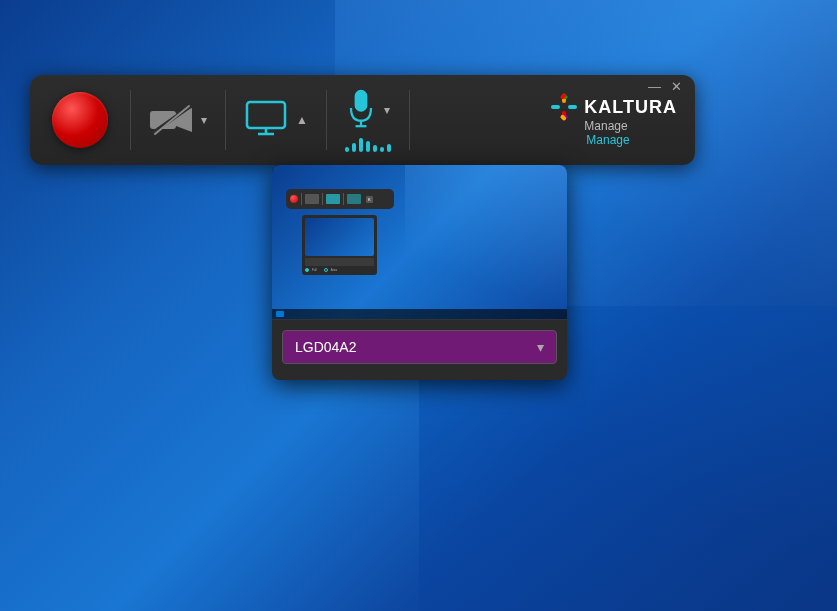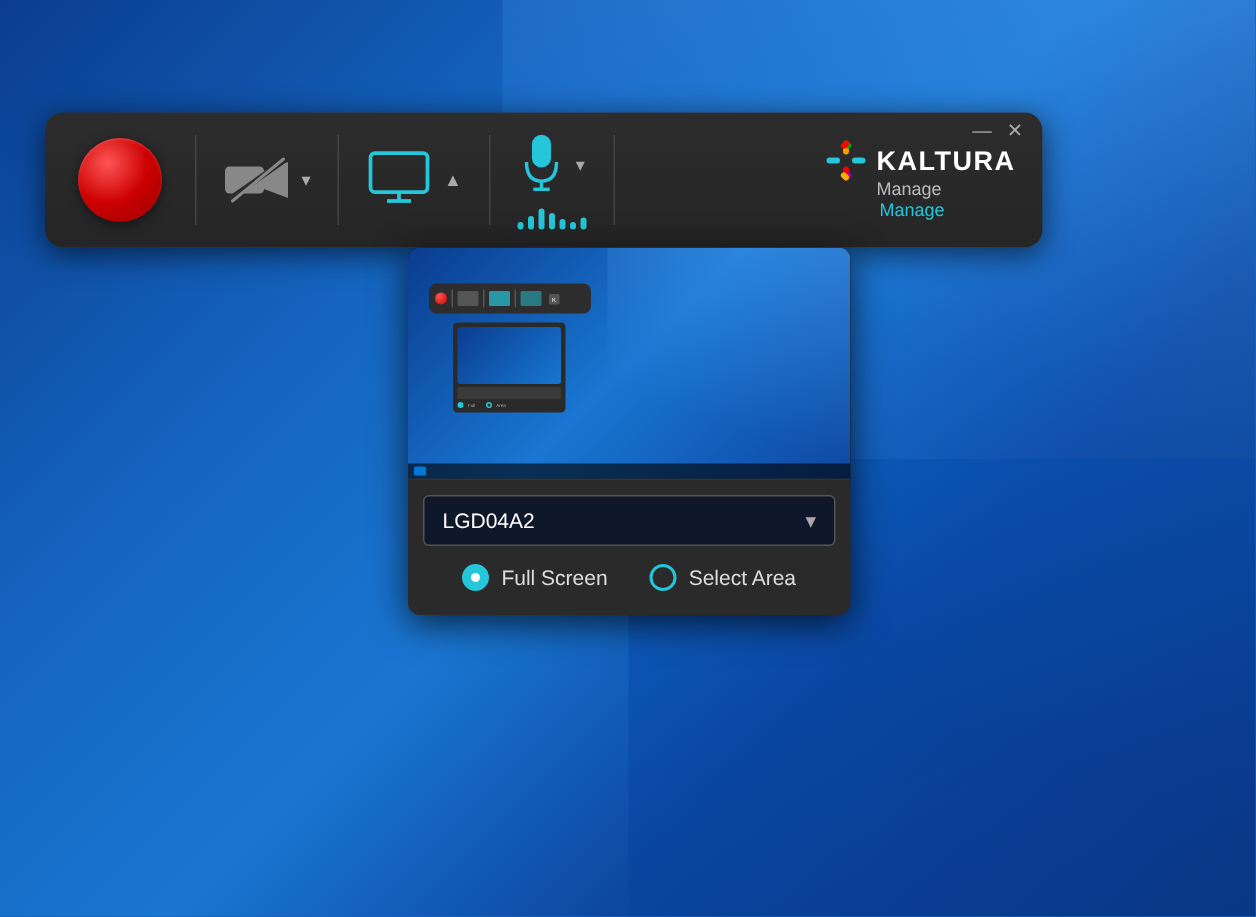--- a/index.html
+++ b/index.html
@@ -378,21 +378,21 @@
       border-radius: 1px;
     }
 
     
     .select-row {
       margin: 10px 10px 0;
       position: relative;
     }
     .select-box {
       width: 100%;
-      background: #0f172a;
+      background: #701a75;
       border: 1px solid #555;
       border-radius: 4px;
       padding: 8px 12px;
       color: #fff;
       font-size: 14px;
       display: flex;
       justify-content: space-between;
       align-items: center;
       cursor: pointer;
     }
@@ -570,24 +570,14 @@
     </div>
   </div>
 
   <div class="select-row">
     <div class="select-box">
       <span>LGD04A2</span>
       <span class="chevron">▾</span>
     </div>
   </div>
 
-  <div class="radio-row">
-    <div class="radio-option">
-      <div class="radio-circle selected"></div>
-      <span class="radio-label">Full Screen</span>
-    </div>
-    <div class="radio-option">
-      <div class="radio-circle"></div>
-      <span class="radio-label">Select Area</span>
-    </div>
-  </div>
 
 </div>
 
 </body></html>

